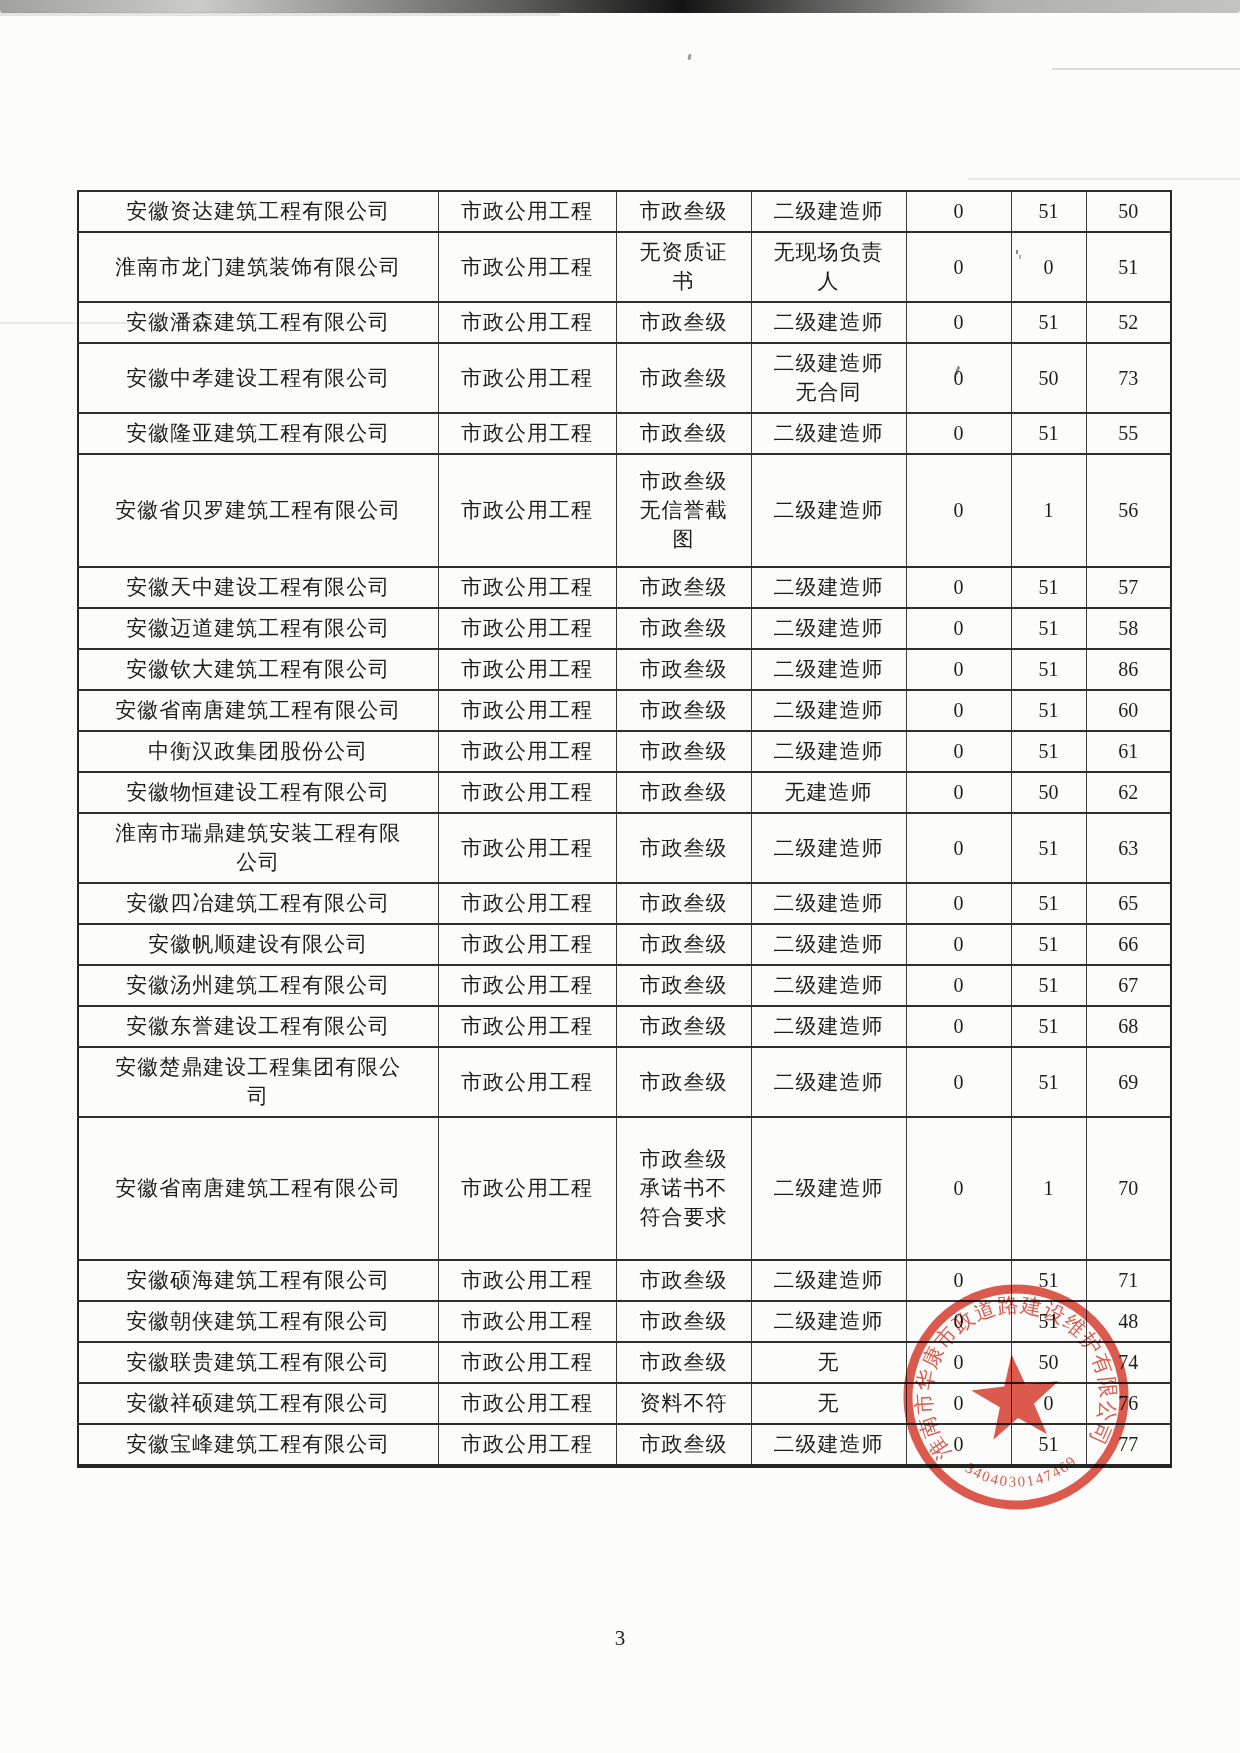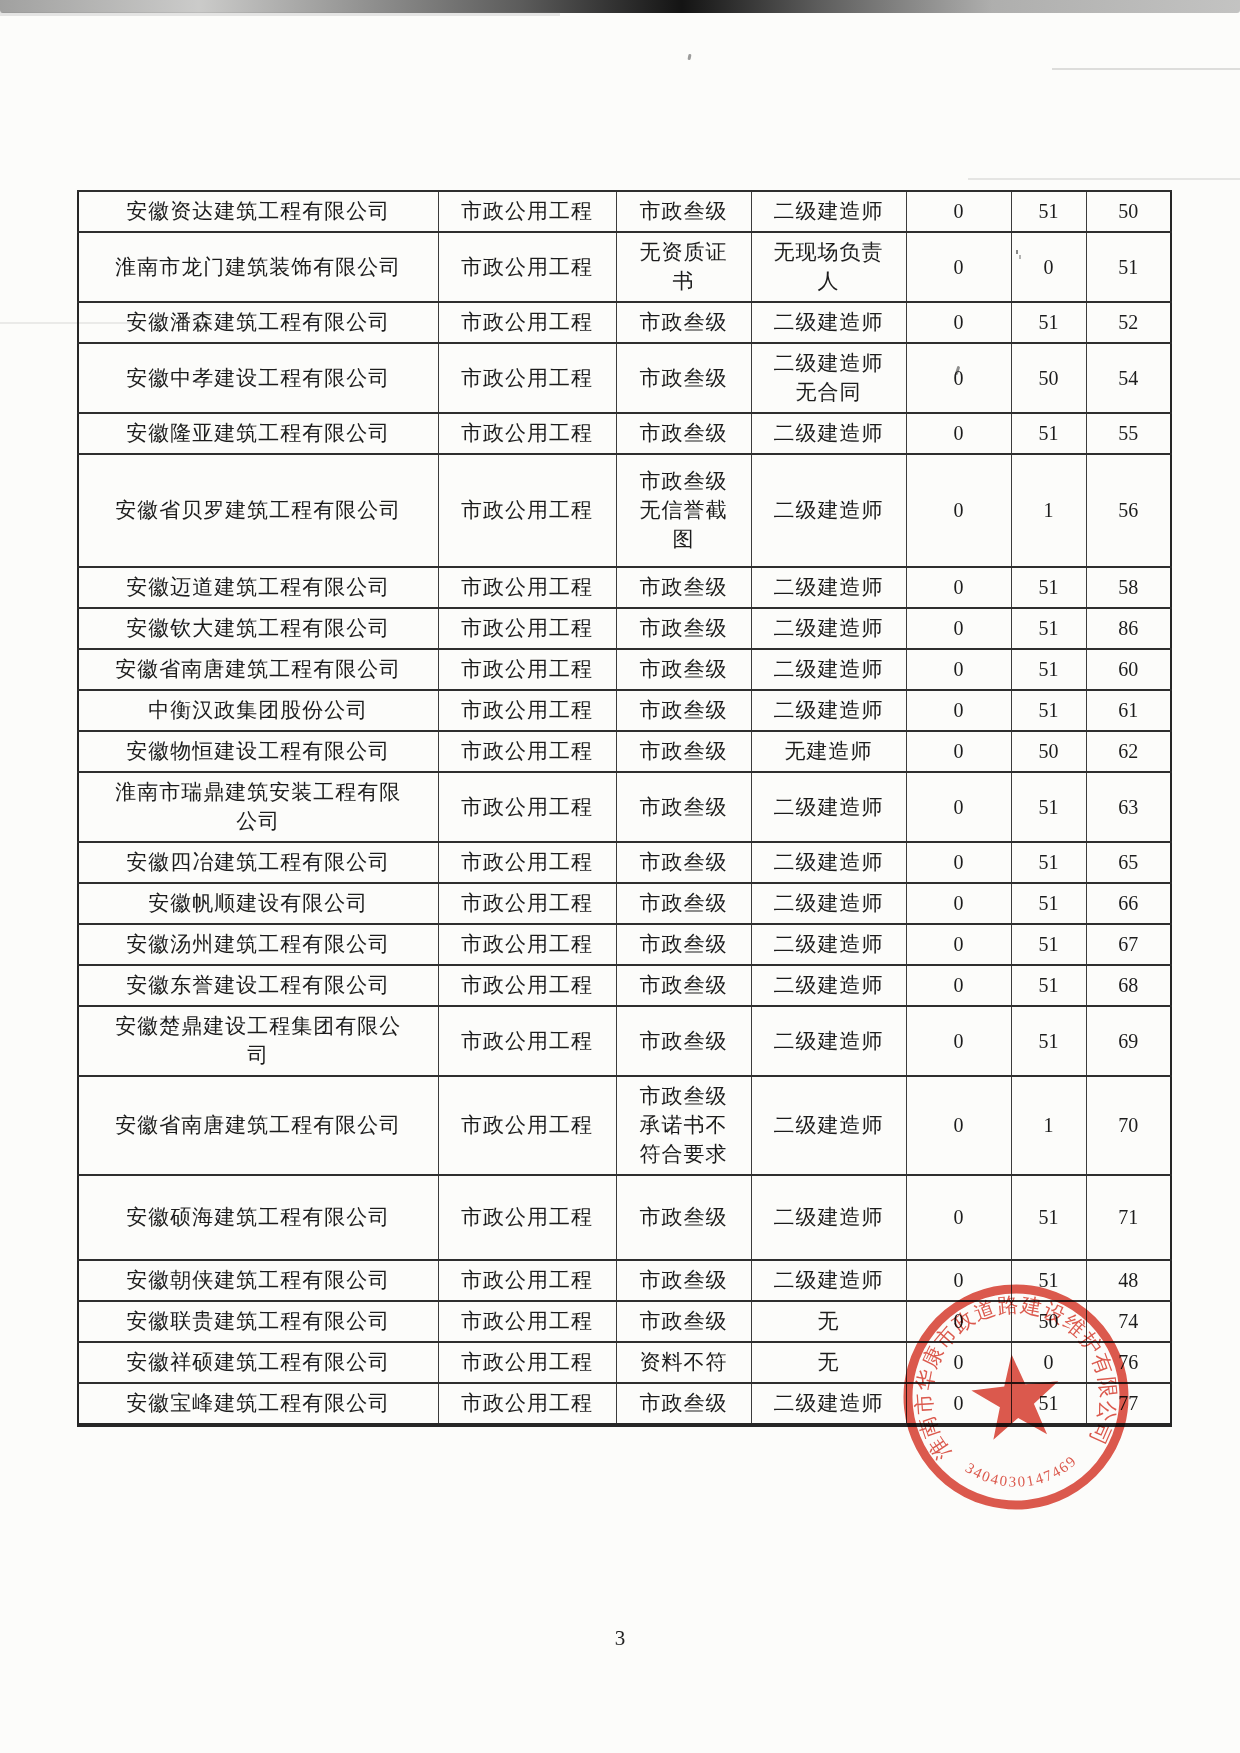--- a/index.html
+++ b/index.html
@@ -128,41 +128,50 @@
           <td>52</td>
         </tr>
         <tr>
           <td>安徽中孝建设工程有限公司</td>
           <td>市政公用工程</td>
           <td>市政叁级</td>
           <td>二级建造师
 无合同</td>
           <td>0</td>
           <td>50</td>
-          <td>54</td>
+          <td>73</td>
         </tr>
         <tr>
           <td>安徽隆亚建筑工程有限公司</td>
           <td>市政公用工程</td>
           <td>市政叁级</td>
           <td>二级建造师</td>
           <td>0</td>
           <td>51</td>
           <td>55</td>
         </tr>
         <tr>
           <td>安徽省贝罗建筑工程有限公司</td>
           <td>市政公用工程</td>
           <td>市政叁级
 无信誉截
 图</td>
           <td>二级建造师</td>
           <td>0</td>
           <td>1</td>
           <td>56</td>
+        </tr>
+        <tr>
+          <td>安徽天中建设工程有限公司</td>
+          <td>市政公用工程</td>
+          <td>市政叁级</td>
+          <td>二级建造师</td>
+          <td>0</td>
+          <td>51</td>
+          <td>57</td>
         </tr>
         <tr>
           <td>安徽迈道建筑工程有限公司</td>
           <td>市政公用工程</td>
           <td>市政叁级</td>
           <td>二级建造师</td>
           <td>0</td>
           <td>51</td>
           <td>58</td>
         </tr>

